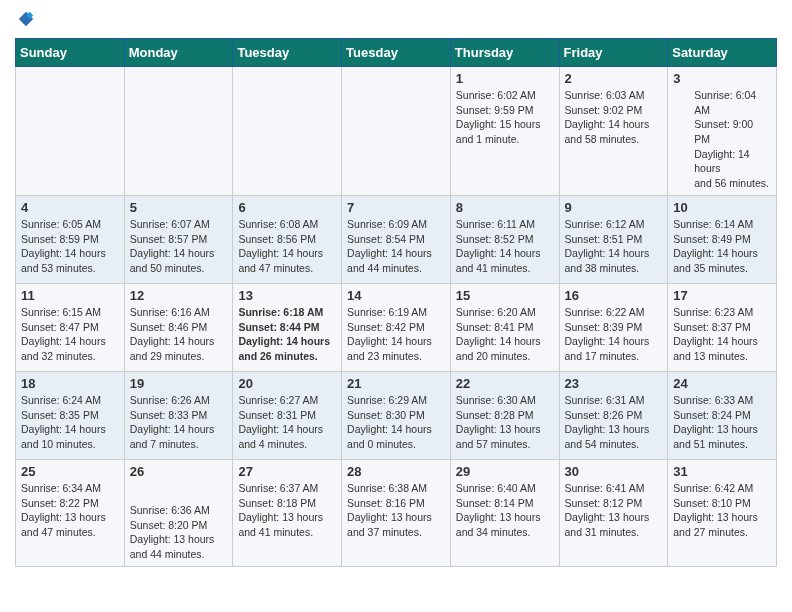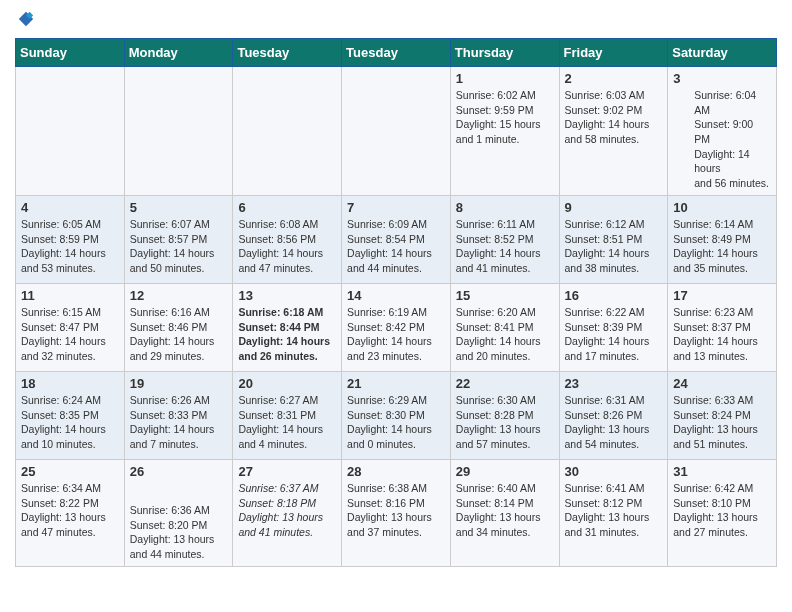--- a/index.html
+++ b/index.html
@@ -319,21 +319,21 @@
         </td>
         <td>
           <span class="day-number">26</span>
           <div class="day-info" style="white-space: pre-line; margin-top: 24px;">Sunrise: 6:36 AM
 Sunset: 8:20 PM
 Daylight: 13 hours
 and 44 minutes.</div>
         </td>
         <td>
           <span class="day-number">27</span>
-          <div class="day-info" style="white-space: pre-line; font-style: italic;">Sunrise: 6:37 AM
+          <div class="day-info" style="white-space: pre-line;">Sunrise: 6:37 AM
 Sunset: 8:18 PM
 Daylight: 13 hours
 and 41 minutes.</div>
         </td>
         <td>
           <span class="day-number">28</span>
           <div class="day-info" style="white-space: pre-line;">Sunrise: 6:38 AM
 Sunset: 8:16 PM
 Daylight: 13 hours
 and 37 minutes.</div>

